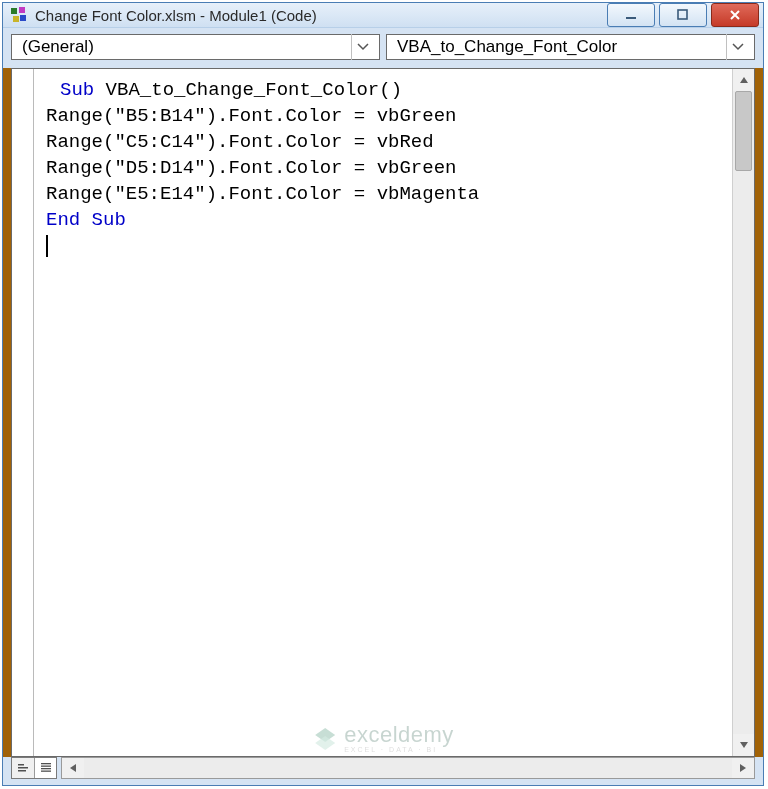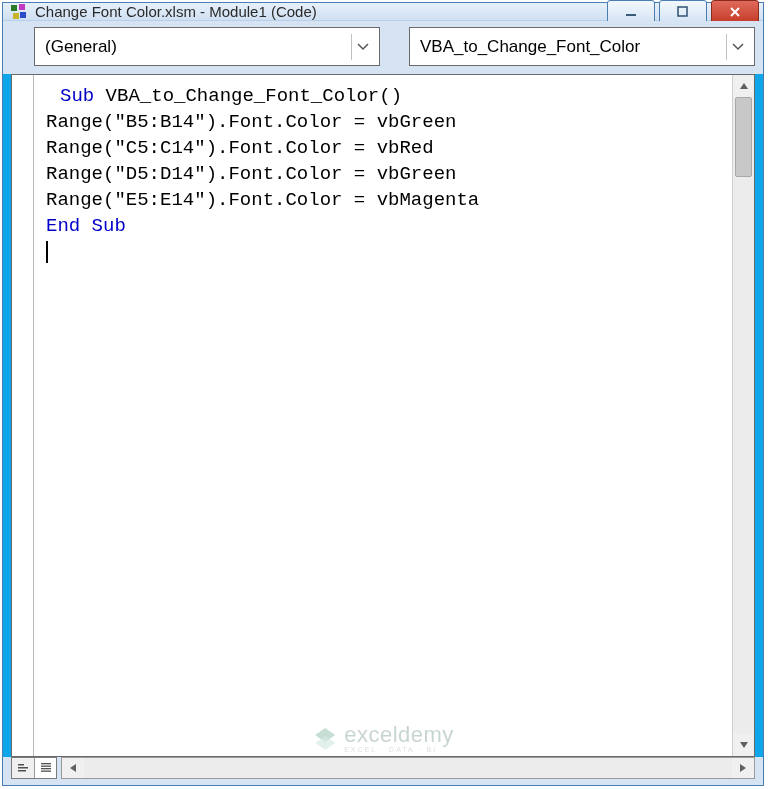--- a/index.html
+++ b/index.html
@@ -17,21 +17,21 @@
     top: 2px;
     left: 2px;
     width: 762px;
     height: 784px;
     border: 1px solid #4a7db4;
     background: #d5e3f3;
     display: flex;
     flex-direction: column;
   }
   .titlebar {
-    height: 18px;
+    height: 25px;
     background: linear-gradient(#e7f0fa, #cfe0f2);
     display: flex;
     align-items: center;
     padding: 0 0 0 6px;
     border-bottom: 1px solid #b7cfe8;
   }
   .titlebar .app-icon {
     width: 20px; height: 20px;
     margin-right: 6px;
     display:flex;align-items:center;justify-content:center;
@@ -66,45 +66,44 @@
   .title-btn svg { display:block; }
 
   .dropdown-bar {
     display:flex;
     gap:6px;
     padding:6px 8px 8px 8px;
     background:#d5e3f3;
   }
   .dropdown {
     flex:1;
-    height:39px;
+    height:26px;
     background:#fff;
     border:1px solid #6a6a6a;
     display:flex;
     align-items:center;
     padding:0 6px 0 10px;
     font-family: Tahoma, sans-serif;
     font-size:17px;
     color:#000;
     justify-content:space-between;
-    margin-left:23px;
   }
   .dropdown .dd-right {
     width:22px;
     height:26px;
     display:flex;align-items:center;justify-content:center;
     border-left:1px solid #c0c0c0;
     color:#555;
   }
   .dropdown .bold { font-weight:normal; }
 
   .editor-wrap {
     flex:1;
     display:flex;
-    background:#0ea5e9;
+    background:#a16207;
     padding:0 8px 0 8px;
     min-height:0;
   }
   .editor-frame {
     flex:1;
     border:1px solid #6a6a6a;
     background:#fff;
     display:flex;
     min-height:0;
   }

